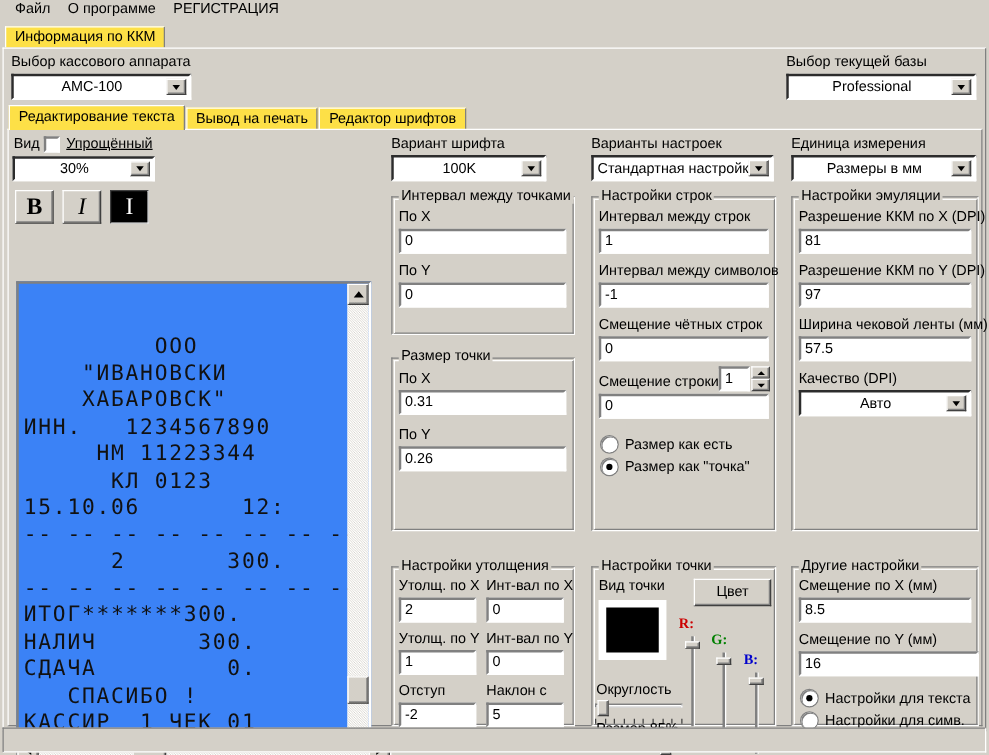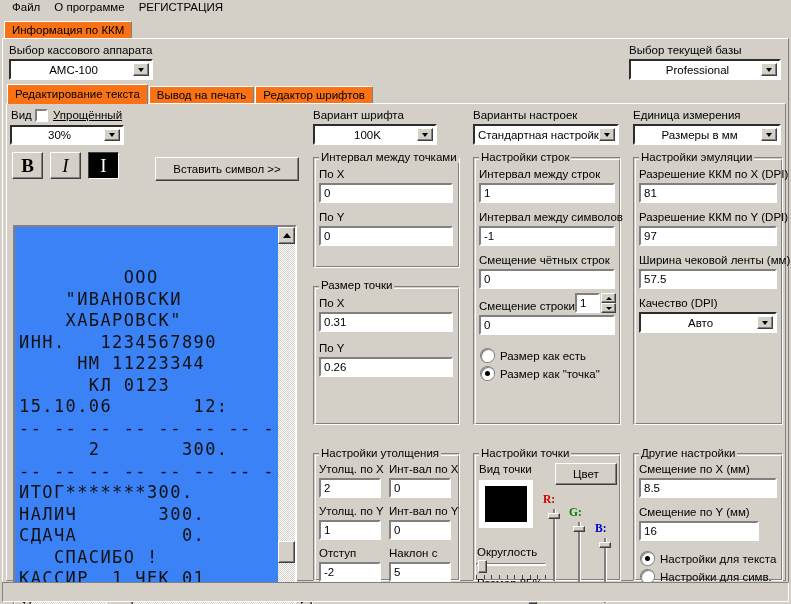--- a/index.html
+++ b/index.html
@@ -15,21 +15,21 @@
 
   
   .menubar { position: absolute; left: 0; top: 0; width: 791px; height: 18px;
              background: #d4d0c8; display: flex; align-items: flex-start; padding-left: 5px;
              box-sizing: border-box; }
   .menubar .mi { padding: 1px 7px; font-size: 11.5px; white-space: nowrap; cursor: default; }
 
   
   .toptabs { position: absolute; left: 4px; top: 19px; height: 19px; display: flex; align-items: flex-end; }
   .ttab { height: 17px; line-height: 17px; padding: 0 7px; font-size: 11.5px;
-          background: #f97316; border: 1px solid #fff; border-right-color: #808080;
+          background: #fde047; border: 1px solid #fff; border-right-color: #808080;
           border-bottom: none; margin-right: 1px; box-sizing: border-box; white-space: nowrap;
           position: relative; cursor: default; }
   .ttab.active { height: 20px; line-height: 19px; margin-top: -2px; z-index: 3;
                  border-top-color: #fff; }
 
   
   .page { position: absolute; left: 2px; top: 38px; width: 787px; height: 547px;
           background: #d4d0c8; border: 1px solid #fff; border-right-color: #808080;
           border-bottom-color: #808080; box-sizing: border-box; }
   .statusbar { position: absolute; left: 2px; top: 582px; width: 787px; height: 20px;
@@ -204,21 +204,20 @@
       <span class="txt">30%</span>
       <span class="arrowbtn">
           <i class="arrowdn"></i>
         </span>
     </div>
 
     <div class="stylebtn" style="left:9px;top:113px;font-weight:bold;">B</div>
     <div class="stylebtn" style="left:47px;top:113px;font-style:italic;">I</div>
     <div class="stylebtn pressed" style="left:85px;top:113px;">I</div>
 
-    <div class="btn" style="left:152px;top:118px;width:144px;height:24px;">Вставить символ &gt;&gt;</div>
 
     <div class="preview">
       <div class="receipt">         ООО
     "ИВАНОВСКИ
     ХАБАРОВСК"
 ИНН.   1234567890
      НМ 11223344
       КЛ 0123
 15.10.06       12:
 -- -- -- -- -- -- -- -- --
@@ -395,21 +394,21 @@
       <span class="arrowbtn">
           <i class="arrowdn"></i>
         </span>
     </div>
 
     <div class="group" style="left:630px;top:414px;width:150px;height:128px;"></div>
     <div class="grouptitle" style="position:absolute;left:636px;top:408px;">Другие настройки</div>
     <div class="lbl" style="position:absolute;left:636px;top:424px;">Смещение по X (мм)</div>
     <div class="field" style="left:636px;top:439px;width:138px;height:20px;">8.5</div>
     <div class="lbl" style="position:absolute;left:636px;top:467px;">Смещение по Y (мм)</div>
-    <div class="field" style="left:636px;top:482px;width:120px;height:20px;">16</div>
+    <div class="field" style="left:636px;top:482px;width:144px;height:20px;">16</div>
     <div class="radio on" style="left:638px;top:513px;"></div>
     <div class="lbl" style="position:absolute;left:657px;top:514px;">Настройки для текста</div>
     <div class="radio" style="left:638px;top:531px;"></div>
     <div class="lbl" style="position:absolute;left:657px;top:532px;">Настройки для симв.</div>
 
   </div>
 
   <div class="statusbar"></div>
 </div>
 

